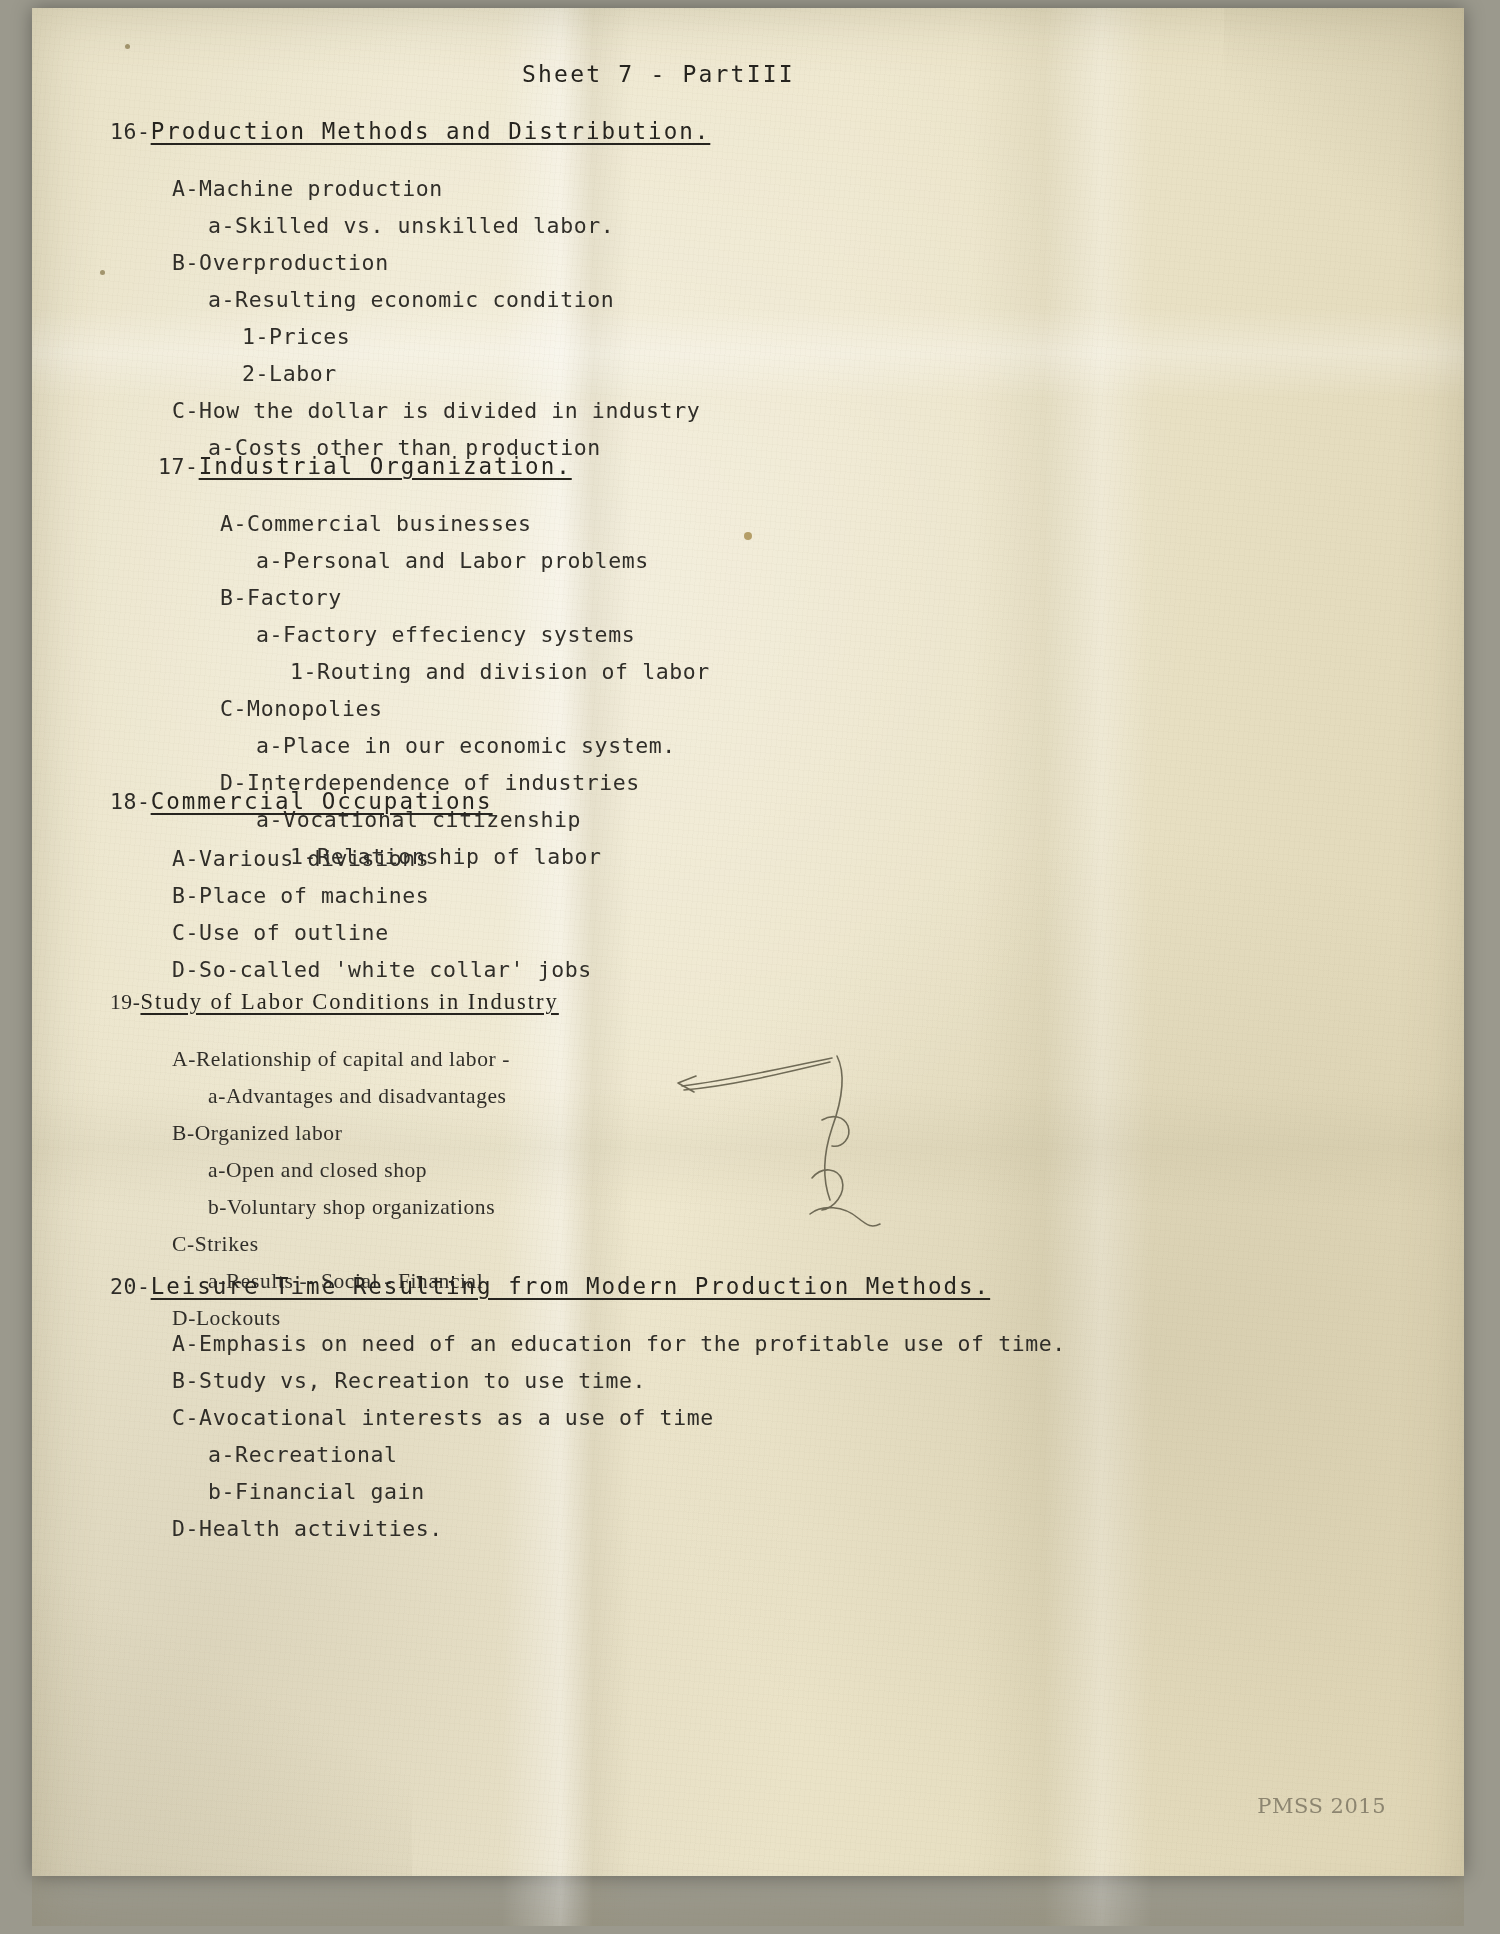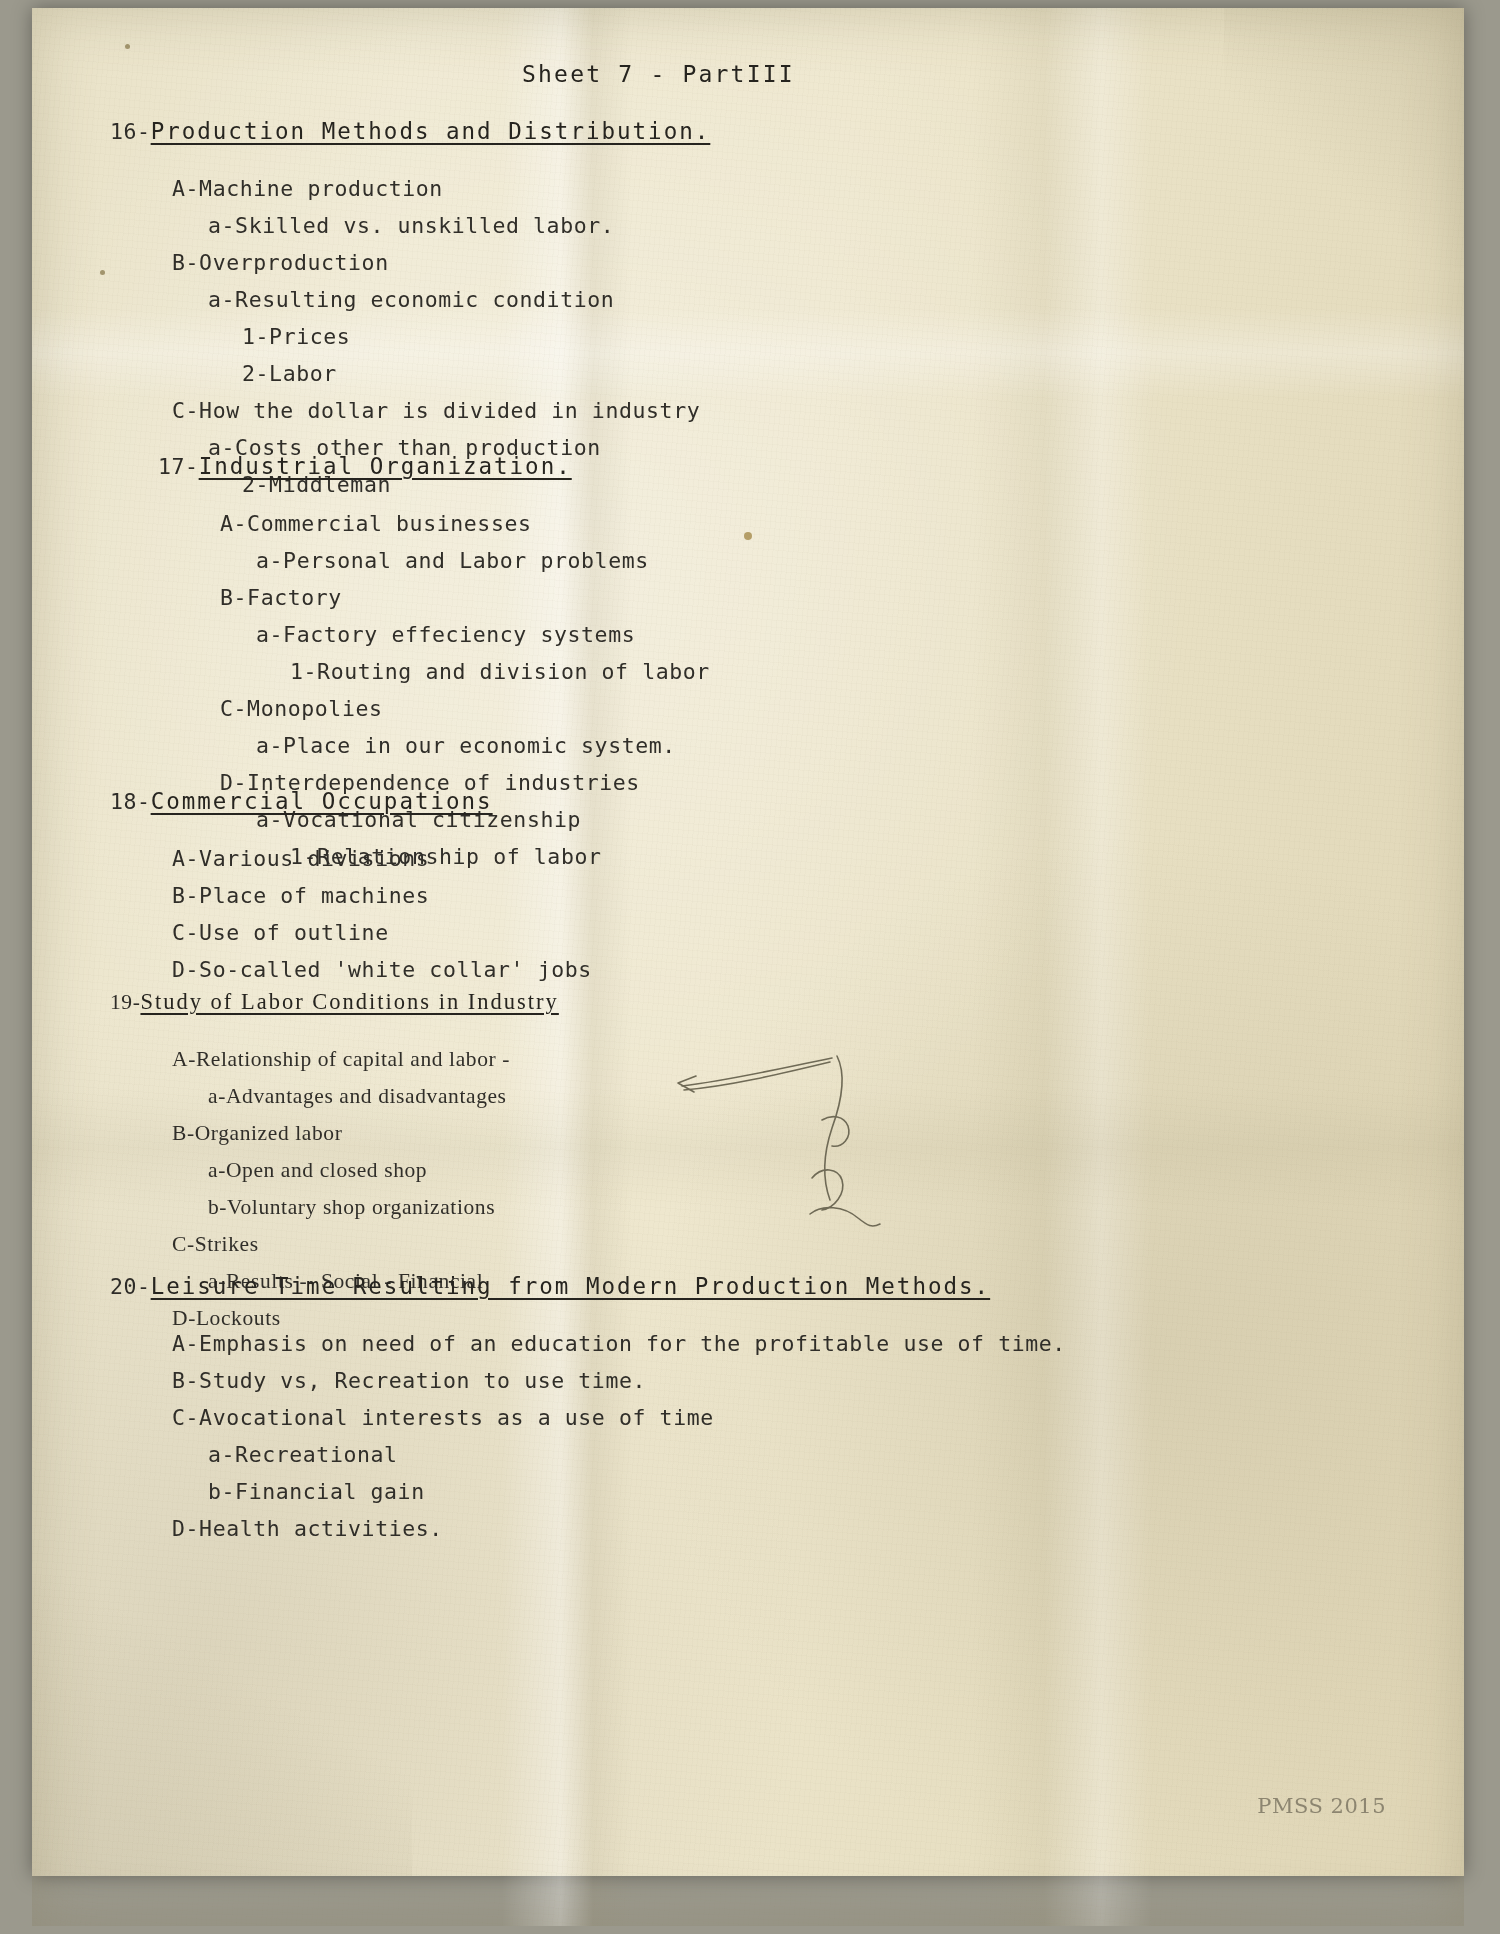--- a/index.html
+++ b/index.html
@@ -140,21 +140,20 @@
             <div><span class="num">16-</span><span class="heading">Production Methods and Distribution.</span></div>
             <div class="items">
               <div class="line lvl-a">A-Machine production</div>
               <div class="line lvl-b">a-Skilled vs. unskilled labor.</div>
               <div class="line lvl-a">B-Overproduction</div>
               <div class="line lvl-b">a-Resulting economic condition</div>
               <div class="line lvl-c">1-Prices</div>
               <div class="line lvl-c">2-Labor</div>
               <div class="line lvl-a">C-How the dollar is divided in industry</div>
               <div class="line lvl-b">a-Costs other than production</div>
-              <div class="line lvl-c">2-Middleman</div>
             </div>
           </div>
           <div class="section" style="top: 440px; margin-left: 48px;">
             <div><span class="num">17-</span><span class="heading">Industrial Organization.</span></div>
             <div class="items">
               <div class="line lvl-a">A-Commercial businesses</div>
               <div class="line lvl-b">a-Personal and Labor problems</div>
               <div class="line lvl-a">B-Factory</div>
               <div class="line lvl-b">a-Factory effeciency systems</div>
               <div class="line lvl-c">1-Routing and division of labor</div>

